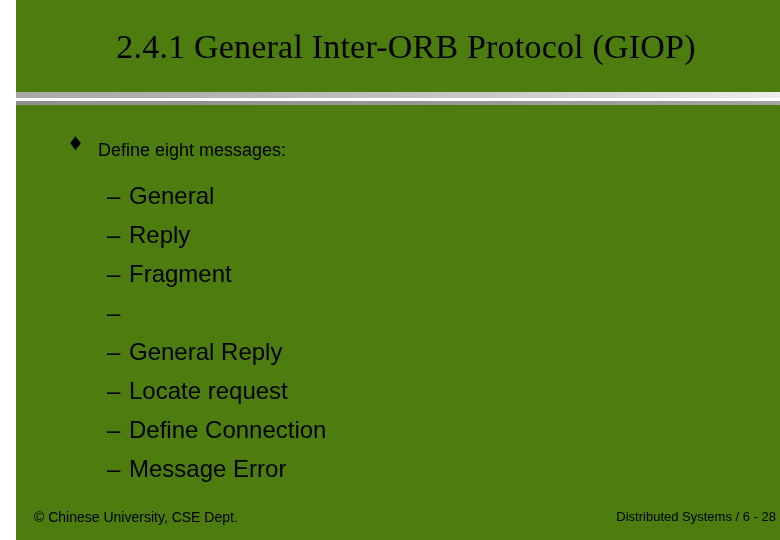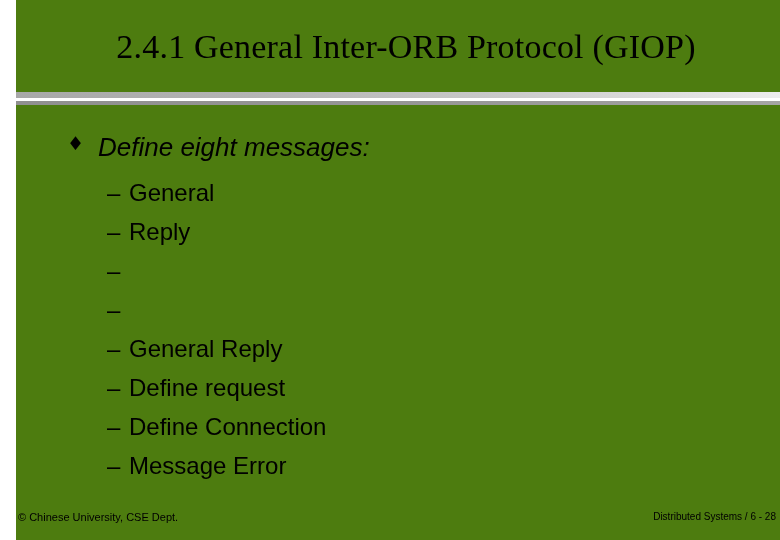--- a/index.html
+++ b/index.html
@@ -98,22 +98,21 @@
     width: 15px;
     height: 15px;
     font-size: 19px;
     line-height: 15px;
     color: #000000;
     font-family: "DejaVu Sans", sans-serif;
   }
   .level1 .level1-text {
     display: inline-block;
     margin-left: 30px;
-    font-size: 26px;
-    font-style: italic;
+    font-size: 18px;
   }
 
   .sublist {
     margin: 0;
     padding: 0;
     list-style: none;
     position: relative;
     top: 9px;
   }
   .sublist li {
@@ -131,32 +130,32 @@
     top: 0;
     width: 16px;
     font-size: 24px;
     line-height: 39px;
     color: #000000;
   }
 
   
   .footer-left {
     position: absolute;
-    left: 2px;
+    left: 18px;
     top: 510px;
-    font-size: 11px;
+    font-size: 14px;
     line-height: 14px;
     color: #000000;
     white-space: nowrap;
   }
   .footer-right {
     position: absolute;
     right: 20px;
     top: 510px;
-    font-size: 10px;
+    font-size: 13px;
     line-height: 14px;
     color: #000000;
     white-space: nowrap;
     text-align: right;
   }
 </style>
 </head>
 <body>
 
 <div class="slide">
@@ -180,31 +179,32 @@
       <li>
         <span class="dash-bullet">–</span>
         <span>General</span>
       </li>
       <li>
         <span class="dash-bullet">–</span>
         <span>Reply</span>
       </li>
       <li>
         <span class="dash-bullet">–</span>
+        <span>Fragment</span>
       </li>
       <li>
         <span class="dash-bullet">–</span>
       </li>
       <li>
         <span class="dash-bullet">–</span>
         <span>General Reply</span>
       </li>
       <li>
         <span class="dash-bullet">–</span>
-        <span>Define request</span>
+        <span>Locate request</span>
       </li>
       <li>
         <span class="dash-bullet">–</span>
         <span>Define Connection</span>
       </li>
       <li>
         <span class="dash-bullet">–</span>
         <span>Message Error</span>
       </li>
     </ul>

